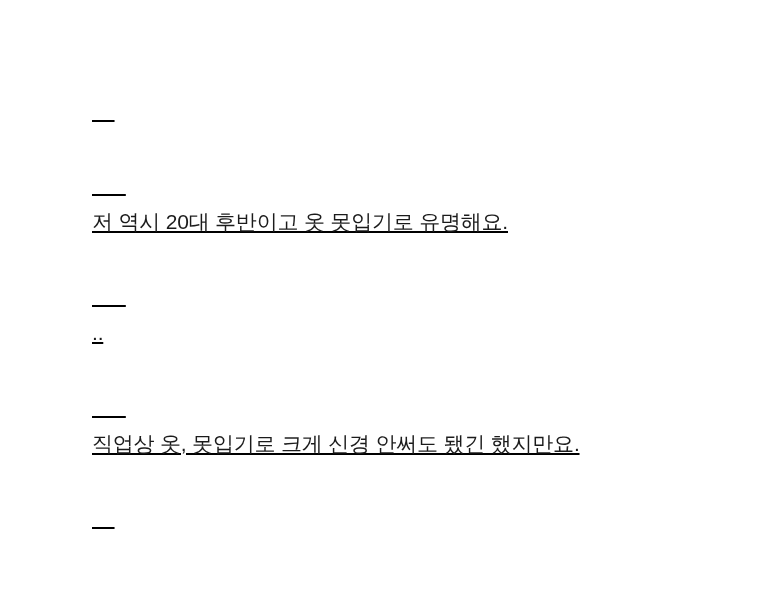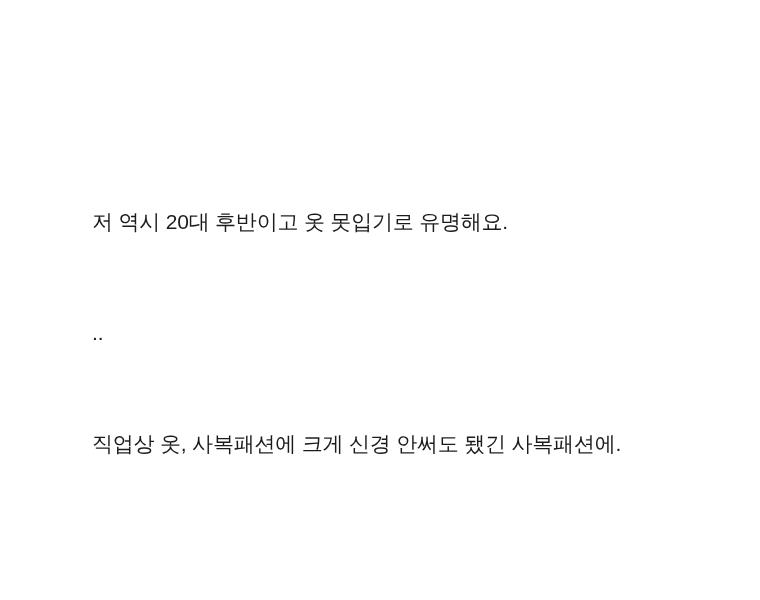--- a/index.html
+++ b/index.html
@@ -13,20 +13,21 @@
     font-family: "Liberation Sans", "DejaVu Sans", sans-serif;
     overflow: hidden;
   }
   .page {
     position: relative;
     width: 760px;
     height: 600px;
     background: #ffffff;
     box-sizing: border-box;
     padding: 18px 40px 0 92px;
+    text-decoration: underline;
   }
   .text-body {
     font-size: 21px;
     line-height: 37px;
     color: #1b1b1b;
     letter-spacing: -0.2px;
     white-space: pre-wrap;
     word-break: keep-all;
   }
   .para {
@@ -40,21 +41,21 @@
 </style>
 </head>
 <body>
 
 <div class="page">
   <div class="text-body">
 
     <p class="para">
       <span class="line">저 역시 20대 후반이고 옷 못입기로 유명해요.</span>
       <span class="line">..</span>
-      <span class="line">직업상 옷, 사복패션에 크게 신경 안써도 됐긴 사복패션에.</span>
+      <span class="line">직업상 옷, 못입기로 크게 신경 안써도 됐긴 했지만요.</span>
     </p>
 
     
 
     
 
     
 
     
 

